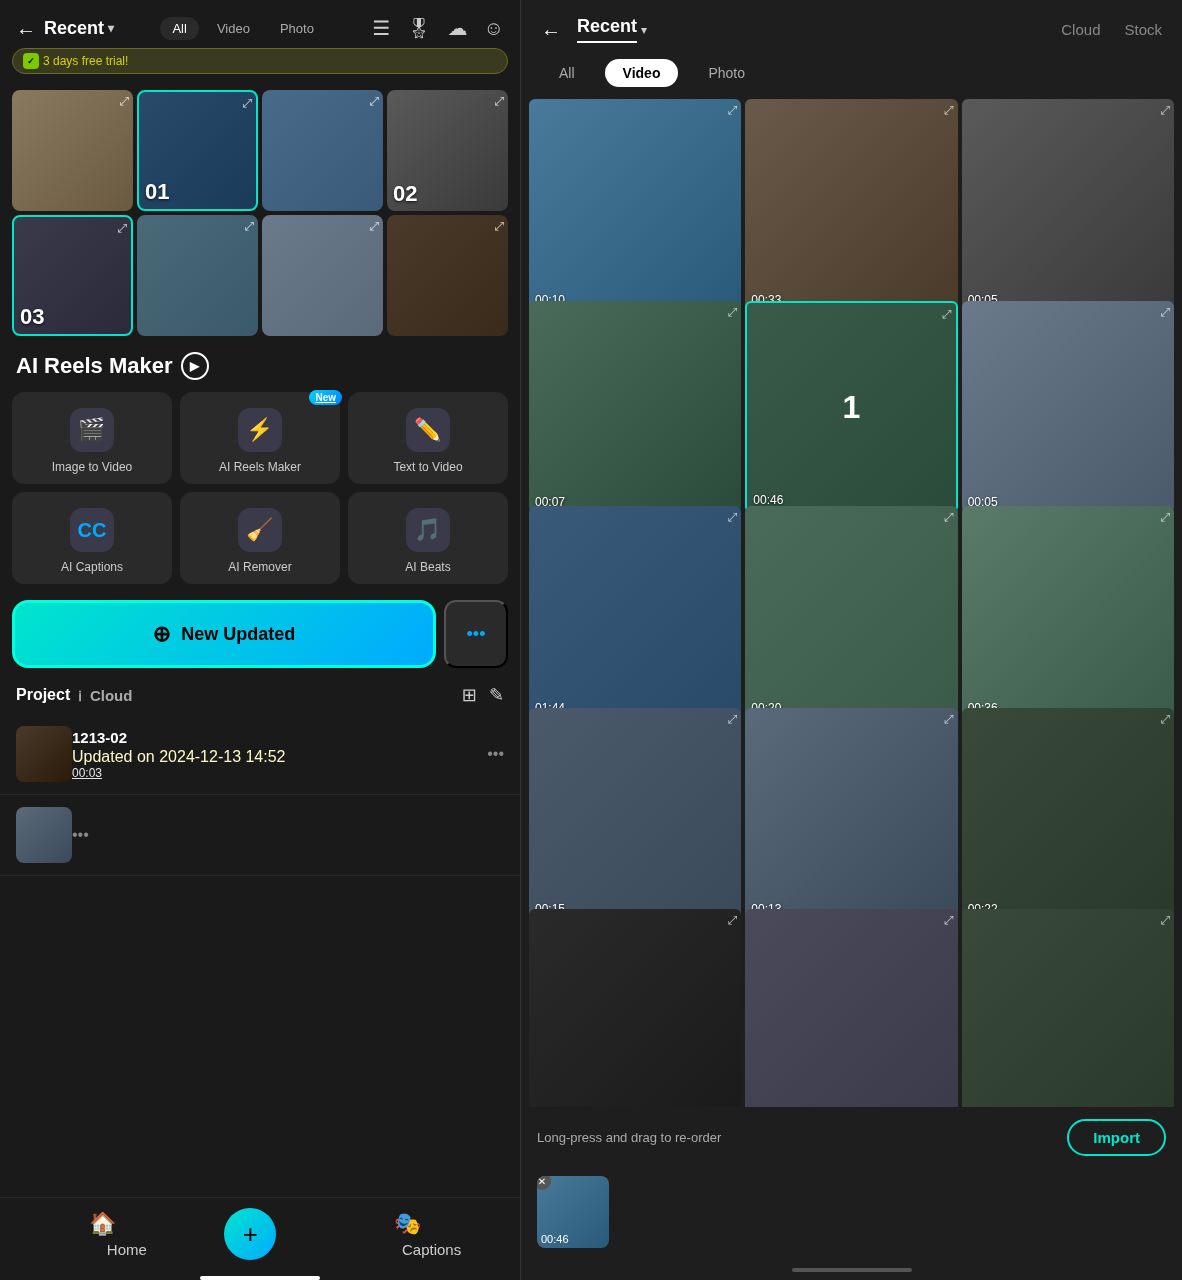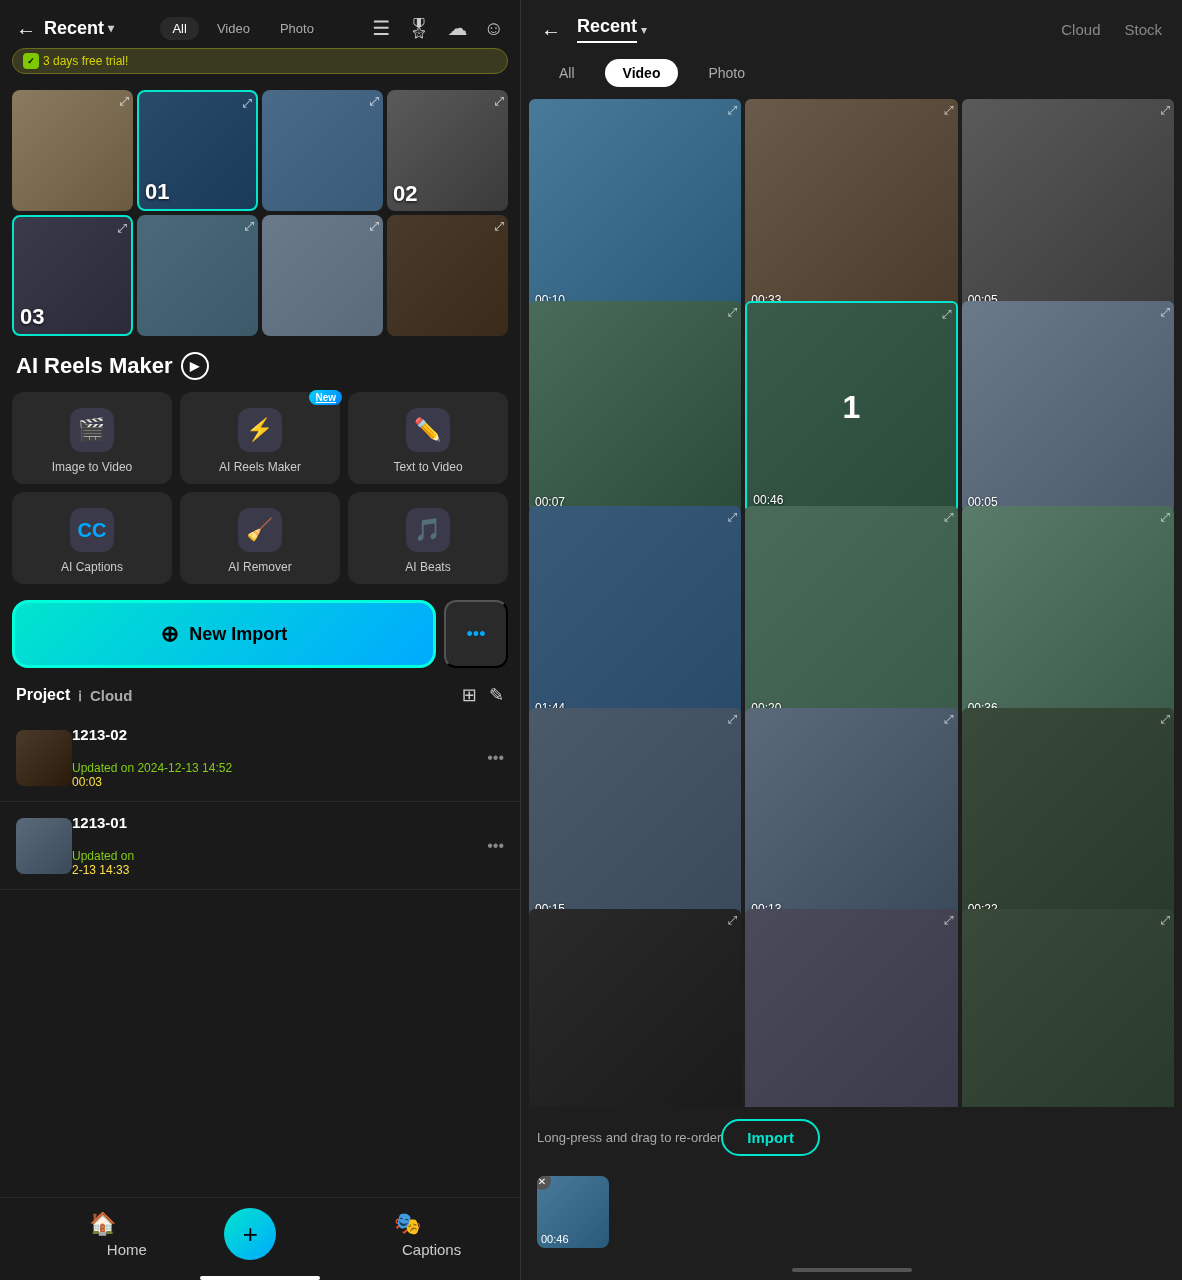--- a/index.html
+++ b/index.html
@@ -328,29 +328,30 @@
       flex: 1;
     }
 
     .project-name {
       font-size: 15px;
       font-weight: 600;
       color: #fff;
     }
 
     .project-updated {
-      font-size: 12px;
-      color: #84cc16;
-      margin-top: 18px;
+      font-size: 16px;
+      color: #fef9c3;
+      margin-top: 2px;
     }
 
     .project-duration {
       font-size: 12px;
-      color: #fde047;
+      color: #e5e5e5;
       margin-top: 0;
+      text-decoration: underline;
     }
 
     .project-more {
       color: #888;
       font-size: 16px;
       cursor: pointer;
     }
 
     
     .bottom-nav {
@@ -542,21 +543,21 @@
     .vt13 { background: linear-gradient(135deg, #2a2a2a, #1a1a1a); }
     .vt14 { background: linear-gradient(135deg, #4a4a5a, #3a3a4a); }
     .vt15 { background: linear-gradient(135deg, #3a4a3a, #2a3a2a); }
 
     
     .import-bar {
       background: #1e1e1e;
       padding: 12px 16px;
       display: flex;
       align-items: center;
-      justify-content: flex-start;
+      justify-content: space-between;
     }
 
     .import-hint {
       font-size: 13px;
       color: #aaa;
     }
 
     .import-btn {
       background: transparent;
       border: 2px solid #00e5cc;
@@ -722,21 +723,21 @@
     </button>
     <button class="feature-btn">
       <div class="feature-icon">🎵</div>
       <span class="feature-label">AI Beats</span>
     </button>
   </div>
 
   <div class="new-project-row">
     <button class="new-project-btn">
       <span style="font-size:22px;">⊕</span>
-      <span>New Import</span>
+      <span>New Updated</span>
     </button>
     <button class="more-btn">
       <span>•••</span>
     </button>
   </div>
 
   <div class="projects-header">
     <div class="projects-title">
       <span>Project</span>
       <span class="info-icon">ℹ</span>
@@ -753,25 +754,20 @@
     <div class="project-info">
       <div class="project-name">1213-02</div>
       <div class="project-updated">Updated on 2024-12-13 14:52</div>
       <div class="project-duration">00:03</div>
     </div>
     <span class="project-more">•••</span>
   </div>
 
   <div class="project-item">
     <div class="project-thumb pt2"></div>
-    <div class="project-info">
-      <div class="project-name">1213-01</div>
-      <div class="project-updated">Updated on</div>
-      <div class="project-duration">2-13 14:33</div>
-    </div>
     <span class="project-more">•••</span>
   </div>
 
   <div class="bottom-nav">
     <div class="nav-item">
       <span class="nav-icon">🏠</span>
       <span class="nav-label">Home</span>
     </div>
     <div class="nav-add">
       <span>+</span>

